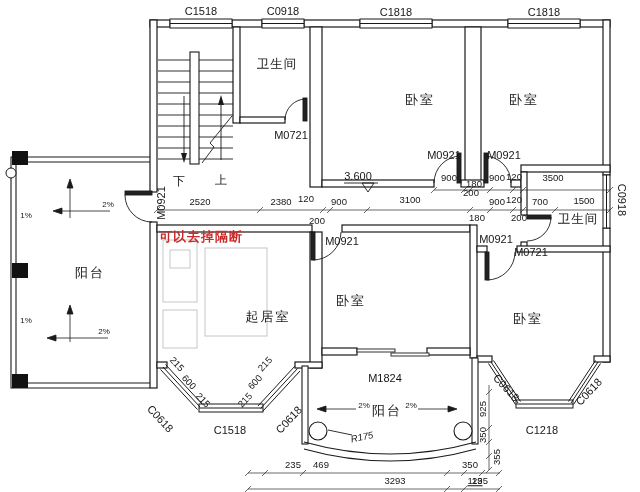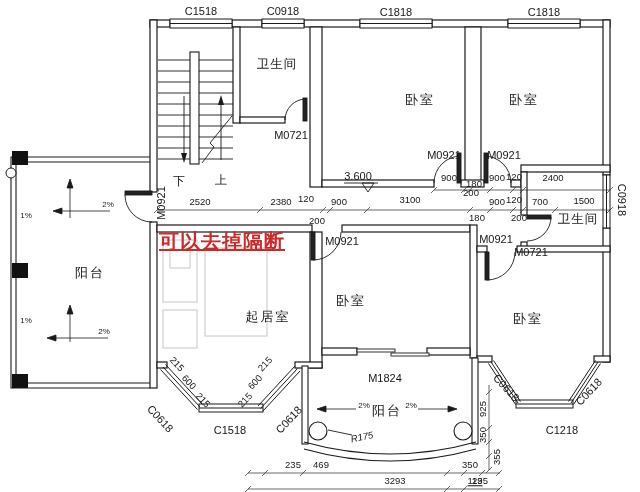--- a/index.html
+++ b/index.html
@@ -8,22 +8,22 @@
   #plan-svg{position:absolute;left:0;top:0;}
   .t{position:absolute;transform:translate(-50%,-50%);color:#161616;white-space:nowrap;line-height:1;}
   .room{font-size:13px;letter-spacing:2px;font-weight:500;}
   .room-s{font-size:12.5px;letter-spacing:1px;font-weight:500;}
   .code{font-size:11px;font-family:"Liberation Sans",sans-serif;}
   .dim{font-size:9.5px;font-family:"Liberation Sans",sans-serif;}
   .tiny{font-size:8px;font-family:"Liberation Sans",sans-serif;}
   .stairlbl{font-size:12px;font-weight:500;}
   #watermark{position:absolute;left:168px;top:210px;font-size:72px;font-weight:bold;
              color:#c41414;letter-spacing:3px;opacity:.93;line-height:1;z-index:5;}
-  #note{position:absolute;left:159px;top:228px;font-size:20px;font-weight:bold;
-        color:#cc2a2a;letter-spacing:1px;z-index:4;text-decoration:underline;}
+  #note{position:absolute;left:159px;top:228px;font-size:13px;font-weight:bold;
+        color:#cc2a2a;letter-spacing:1px;z-index:4;}
 </style>
 </head>
 <body>
 
 <div id="canvas">
 
 <svg id="plan-svg" width="640" height="492" viewBox="0 0 640 492">
 
   <g fill="#fff" stroke="#1a1a1a" stroke-width="1.2">
     <rect x="150" y="20" width="20" height="7"></rect>
@@ -177,21 +177,21 @@
 
   <span class="t code" style="left:201px;top:11px;">C1518</span>
   <span class="t code" style="left:283px;top:11px;">C0918</span>
   <span class="t code" style="left:396px;top:12px;">C1818</span>
   <span class="t code" style="left:544px;top:12px;">C1818</span>
   <span class="t code" style="left:621px;top:200px;transform:translate(-50%,-50%) rotate(90deg);">C0918</span>
   <span class="t code" style="left:160px;top:419px;transform:translate(-50%,-50%) rotate(47deg);">C0618</span>
   <span class="t code" style="left:230px;top:430px;">C1518</span>
   <span class="t code" style="left:289px;top:420px;transform:translate(-50%,-50%) rotate(-47deg);">C0618</span>
   <span class="t code" style="left:506px;top:388px;transform:translate(-50%,-50%) rotate(47deg);">C0618</span>
-  <span class="t code" style="left:542px;top:430px;margin-left:20px;">C1218</span>
+  <span class="t code" style="left:542px;top:430px;">C1218</span>
   <span class="t code" style="left:589px;top:392px;transform:translate(-50%,-50%) rotate(-47deg);">C0618</span>
 
   <span class="t code" style="left:291px;top:135px;">M0721</span>
   <span class="t code" style="left:161px;top:203px;transform:translate(-50%,-50%) rotate(-90deg);">M0921</span>
   <span class="t code" style="left:444px;top:155px;">M0921</span>
   <span class="t code" style="left:504px;top:155px;">M0921</span>
   <span class="t code" style="left:342px;top:241px;">M0921</span>
   <span class="t code" style="left:496px;top:239px;">M0921</span>
   <span class="t code" style="left:531px;top:252px;">M0721</span>
   <span class="t code" style="left:385px;top:378px;">M1824</span>
@@ -221,21 +221,21 @@
   <span class="t dim" style="left:514px;top:200px;">120</span>
   <span class="t dim" style="left:540px;top:202px;">700</span>
   <span class="t dim" style="left:584px;top:201px;">1500</span>
   <span class="t dim" style="left:477px;top:218px;">180</span>
   <span class="t dim" style="left:519px;top:218px;">200</span>
 
   <span class="t dim" style="left:449px;top:178px;">900</span>
   <span class="t dim" style="left:474px;top:184px;">180</span>
   <span class="t dim" style="left:497px;top:178px;">900</span>
   <span class="t dim" style="left:514px;top:177px;">120</span>
-  <span class="t dim" style="left:553px;top:178px;">2400</span>
+  <span class="t dim" style="left:553px;top:178px;">3500</span>
   <span class="t dim" style="left:471px;top:193px;">200</span>
 
   <span class="t dim" style="left:177px;top:364px;transform:translate(-50%,-50%) rotate(47deg);">215</span>
   <span class="t dim" style="left:189px;top:382px;transform:translate(-50%,-50%) rotate(47deg);">600</span>
   <span class="t dim" style="left:203px;top:400px;transform:translate(-50%,-50%) rotate(47deg);">215</span>
   <span class="t dim" style="left:265px;top:364px;transform:translate(-50%,-50%) rotate(-47deg);">215</span>
   <span class="t dim" style="left:255px;top:382px;transform:translate(-50%,-50%) rotate(-47deg);">600</span>
   <span class="t dim" style="left:245px;top:400px;transform:translate(-50%,-50%) rotate(-47deg);">215</span>
 
   <span class="t dim" style="left:483px;top:409px;transform:translate(-50%,-50%) rotate(-90deg);">925</span>

